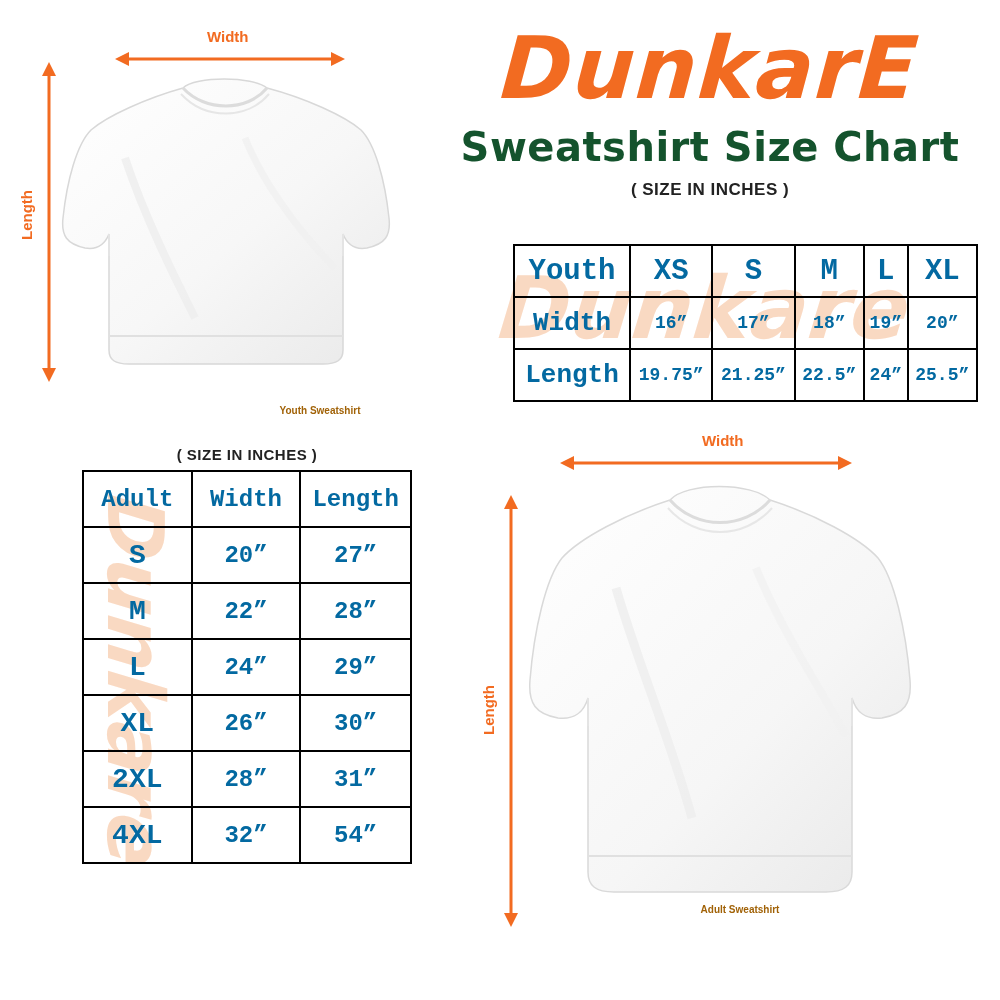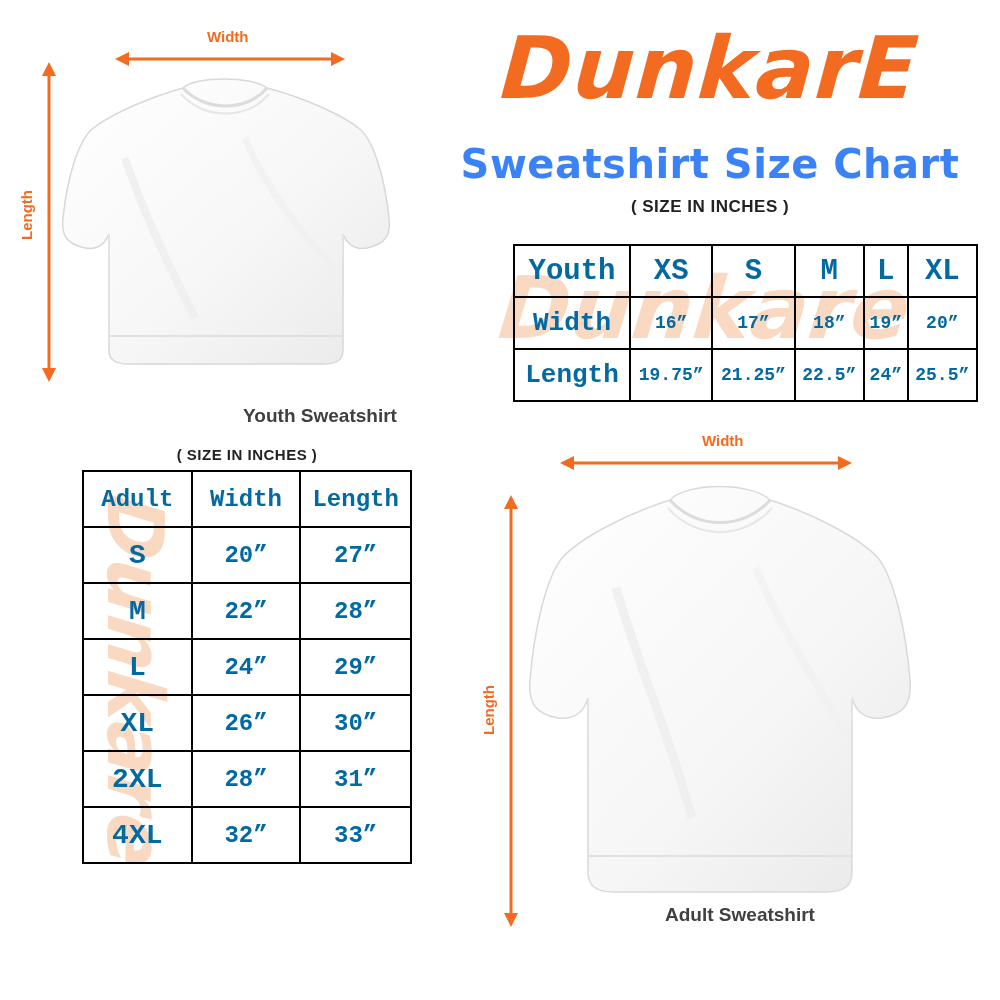--- a/index.html
+++ b/index.html
@@ -32,25 +32,25 @@
     font-family: "DejaVu Sans", sans-serif;
     font-weight: bold;
     font-style: italic;
     font-size: 86px;
     line-height: 0.95;
     color: #F26B21;
     letter-spacing: 1px;
     transform: skewX(-4deg);
   }
   .brand-title {
-    margin-top: 31px;
+    margin-top: 14px;
     font-family: "DejaVu Sans", sans-serif;
     font-size: 40px;
     font-weight: bold;
-    color: #3b82f6;
+    color: #14532d;
     letter-spacing: 0.5px;
   }
   .units-top {
     margin-top: 10px;
     font-size: 17px;
     font-weight: bold;
     color: #222;
     letter-spacing: 0.5px;
   }
 
@@ -137,23 +137,23 @@
     z-index: 2;
   }
 
   
   .shirt {
     position: absolute;
     z-index: 1;
   }
   .caption {
     position: absolute;
-    font-size: 19px;
-    font-weight: bold;
-    color: #404040;
+    font-size: 10px;
+    font-weight: bold;
+    color: #a16207;
     text-align: center;
     z-index: 3;
   }
 
   
   .arrow-label {
     position: absolute;
     color: #F26B21;
     font-size: 15px;
     font-weight: bold;
@@ -277,21 +277,21 @@
       <td class="num-cell">30”</td>
     </tr>
     <tr>
       <td class="size-cell">2XL</td>
       <td class="num-cell">28”</td>
       <td class="num-cell">31”</td>
     </tr>
     <tr>
       <td class="size-cell">4XL</td>
       <td class="num-cell">32”</td>
-      <td class="num-cell">33”</td>
+      <td class="num-cell">54”</td>
     </tr>
   </tbody>
     </table>
 
   <svg class="shirt" id="adult-shirt" width="400" height="470" viewBox="0 0 400 470">
     <defs>
       <linearGradient id="gA" x1="0" y1="0" x2="1" y2="1">
         <stop offset="0%" stop-color="#ffffff"></stop>
         <stop offset="60%" stop-color="#f6f6f6"></stop>
         <stop offset="100%" stop-color="#e8e8e8"></stop>

